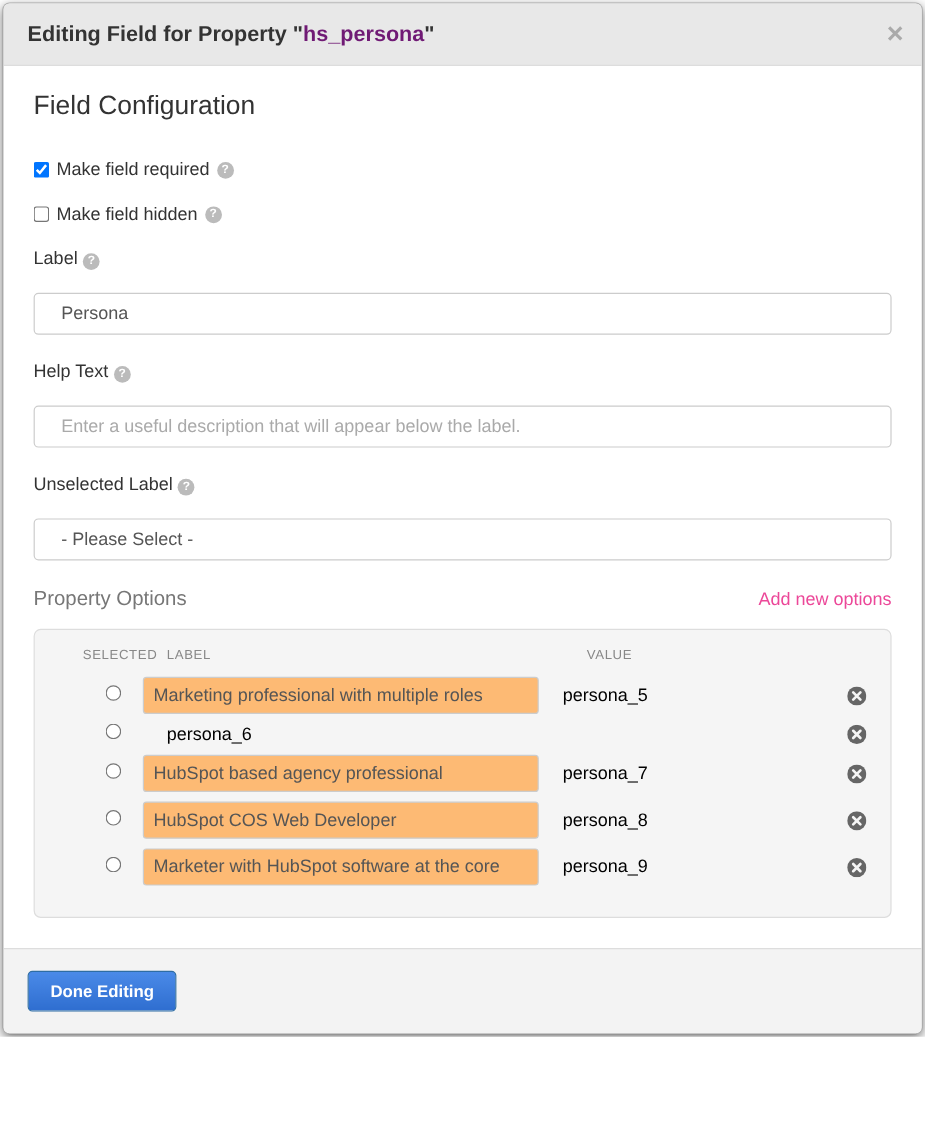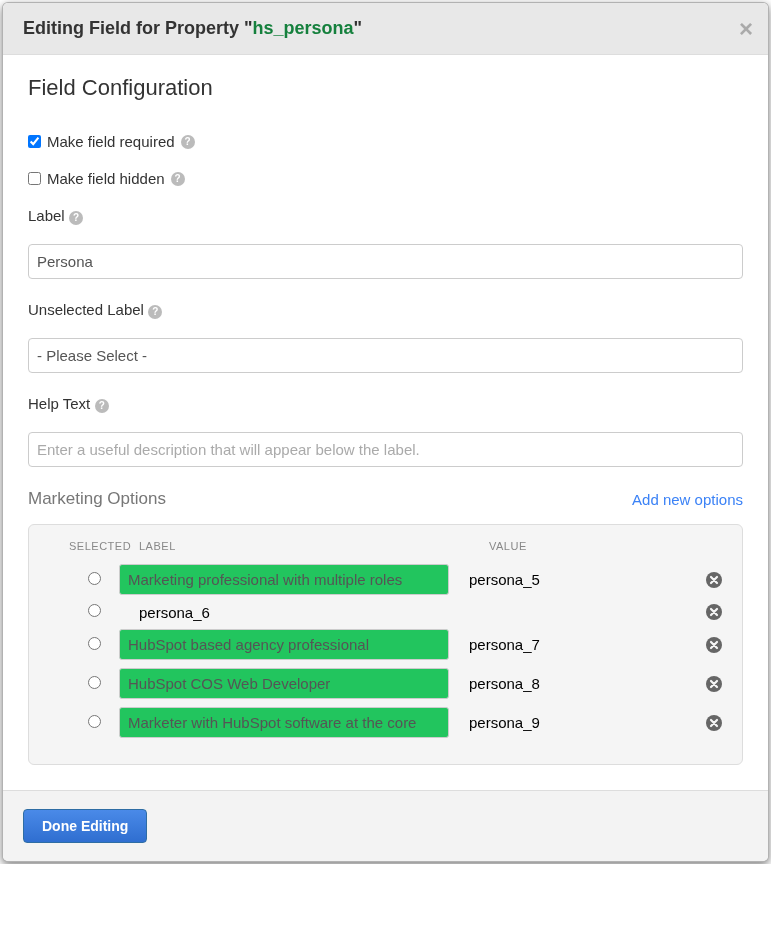--- a/index.html
+++ b/index.html
@@ -1,44 +1,44 @@
 <!DOCTYPE html>
 <html><head>
 <meta charset="utf-8">
 <style>
 * { box-sizing: border-box; margin: 0; padding: 0; }
 body { font-family: "Helvetica Neue", Helvetica, Arial, sans-serif; background: #fff; padding: 2px; }
 .modal { border: 1px solid rgba(0,0,0,0.3); border-radius: 6px; box-shadow: 0 3px 9px rgba(0,0,0,0.5); background: #fff; width: 767px; overflow: hidden; }
 .modal-header { background: #e8e8e8; border-bottom: 1px solid #ddd; padding: 15px 20px; position: relative; }
 .modal-title { font-size: 18px; font-weight: bold; color: #333; }
-.modal-title .prop { color: #15803d; }
+.modal-title .prop { color: #701a75; }
 .close-x { position: absolute; right: 15px; top: 14px; color: #aaa; font-size: 24px; font-weight: bold; cursor: pointer; line-height: 1; }
 .modal-body { padding: 20px 25px 25px; background: #fff; }
 h2.section { font-size: 22px; font-weight: normal; color: #333; margin-bottom: 32px; }
 .checkbox-row { margin-bottom: 20px; display: flex; align-items: center; gap: 6px; }
 .checkbox-row input[type=checkbox] { width: 13px; height: 13px; }
 .checkbox-row label { font-size: 15px; color: #333; }
 .help-icon { display: inline-block; width: 14px; height: 14px; border-radius: 50%; background: #bbb; color: #fff; font-size: 10px; font-weight: bold; text-align: center; line-height: 14px; cursor: help; }
 .form-group { margin-bottom: 22px; }
 .form-label { font-size: 15px; color: #333; display: inline-block; margin-bottom: 10px; }
-.text-input { width: 100%; padding: 8px 8px; font-size: 15px; border: 1px solid #ccc; border-radius: 4px; color: #555; }
+.text-input { width: 100%; padding: 8px 22px; font-size: 15px; border: 1px solid #ccc; border-radius: 4px; color: #555; }
 .text-input::placeholder { color: #aaa; }
 .options-header { display: flex; justify-content: space-between; align-items: center; margin-bottom: 15px; }
 .options-title { font-size: 17px; color: #777; }
-.add-link { color: #3b82f6; font-size: 15px; text-decoration: none; cursor: pointer; }
+.add-link { color: #ec4899; font-size: 15px; text-decoration: none; cursor: pointer; }
 .options-box { border: 1px solid #ddd; border-radius: 6px; background: #f5f5f5; padding: 15px 20px 18px; }
 .opt-head { display: flex; font-size: 11px; color: #888; letter-spacing: 0.5px; margin-bottom: 12px; margin-left: 20px; }
 .col-sel { width: 70px; text-align: left; }
 .col-label { width: 330px; }
 .col-value { flex: 1; padding-left: 20px; }
 .opt-row { display: flex; align-items: center; margin-bottom: 8px; }
 .opt-radio { width: 70px; text-align: center; }
 .opt-radio input { margin-left: 20px; }
 .opt-label { width: 330px; }
-.opt-label input { width: 100%; padding: 6px 8px; font-size: 15px; border: 1px solid #ccc; border-radius: 3px; color: #555; background: #22c55e; }
+.opt-label input { width: 100%; padding: 6px 8px; font-size: 15px; border: 1px solid #ccc; border-radius: 3px; color: #555; background: #fdba74; }
 .opt-value { flex: 1; padding-left: 20px; font-size: 15px; color: #000000; display: flex; justify-content: space-between; align-items: center; }
 .delete-icon { width: 16px; height: 16px; cursor: pointer; color: #666; }
 .delete-icon svg { width: 16px; height: 16px; display: block; }
 .modal-footer { background: #f3f3f3; border-top: 1px solid #ddd; padding: 18px 20px; }
 .btn-primary { background: #3071d9; background: linear-gradient(#4a8ae8, #2f6ed0); border: 1px solid #2e6da4; color: #fff; padding: 8px 18px; font-size: 14px; font-weight: bold; border-radius: 4px; cursor: pointer; text-align: center; }
 </style>
 </head>
 <body>
 
 <div class="modal">
@@ -64,33 +64,33 @@
       <span class="help-icon">?</span>
     </div>
 
     <div class="form-group">
       <span class="form-label">Label</span>
       <span class="help-icon">?</span>
       <input type="text" class="text-input" style="margin-top: 10px;" value="Persona">
     </div>
 
     <div class="form-group">
+      <span class="form-label">Help Text</span>
+      <span class="help-icon">?</span>
+      <input type="text" class="text-input" style="margin-top: 10px;" placeholder="Enter a useful description that will appear below the label.">
+    </div>
+
+    <div class="form-group">
       <span class="form-label">Unselected Label</span>
       <span class="help-icon">?</span>
       <input type="text" class="text-input" style="margin-top: 10px;" value="- Please Select -">
     </div>
 
-    <div class="form-group">
-      <span class="form-label">Help Text</span>
-      <span class="help-icon">?</span>
-      <input type="text" class="text-input" style="margin-top: 10px;" placeholder="Enter a useful description that will appear below the label.">
-    </div>
-
     <div class="options-header">
-      <span class="options-title">Marketing Options</span>
+      <span class="options-title">Property Options</span>
       <a class="add-link">Add new options</a>
     </div>
 
     <div class="options-box">
       <div class="opt-head">
         <div class="col-sel">SELECTED</div>
         <div class="col-label">LABEL</div>
         <div class="col-value">VALUE</div>
       </div>
       <div id="options-rows">

